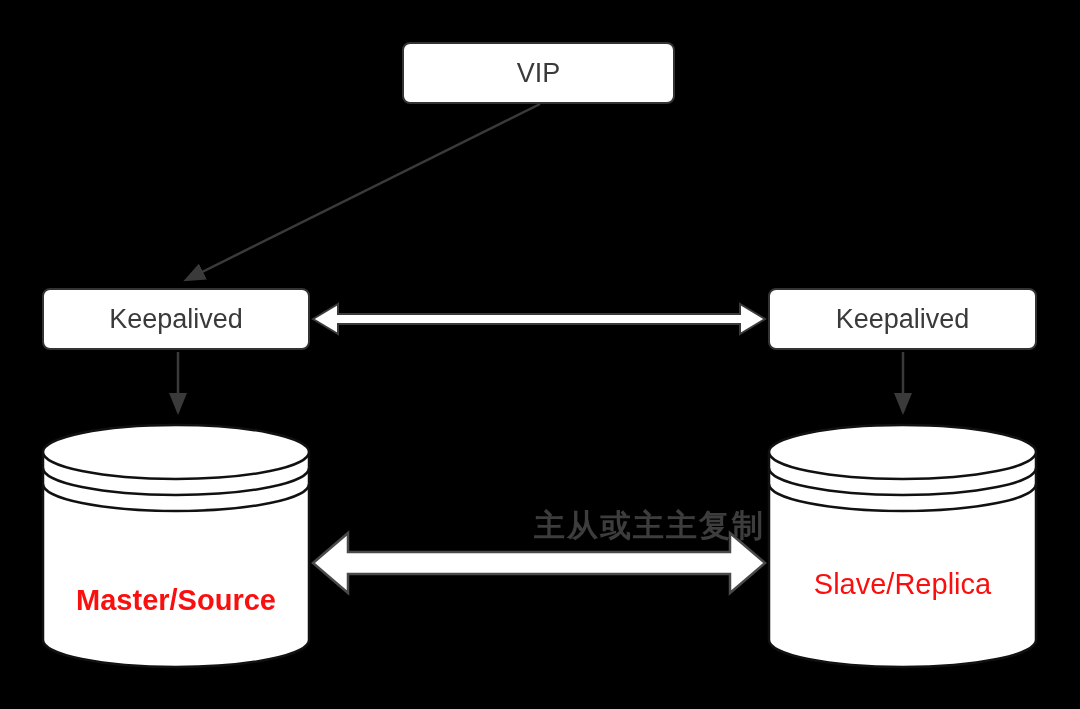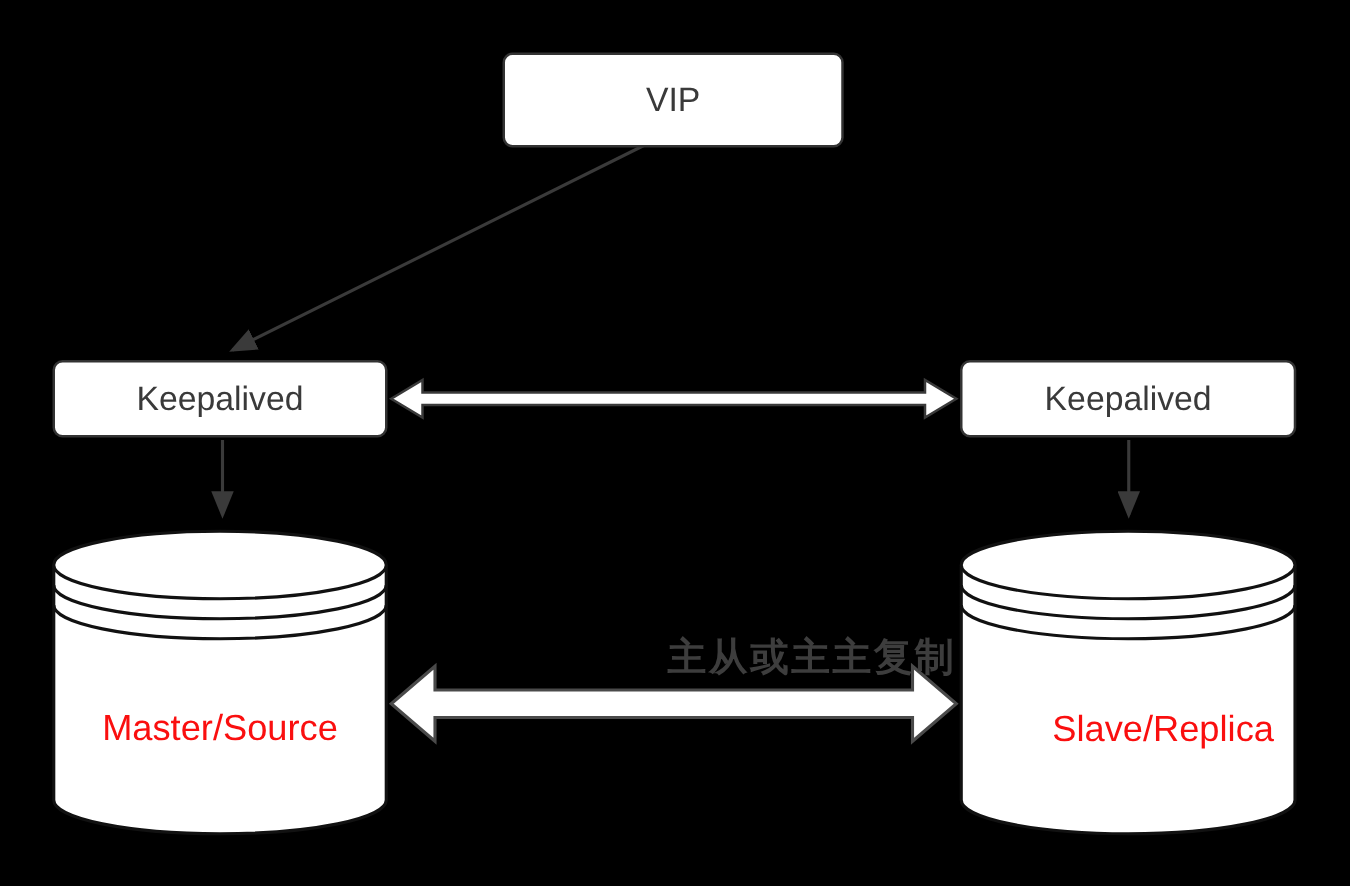--- a/index.html
+++ b/index.html
@@ -5,30 +5,30 @@
   html,body{margin:0;padding:0;background:#000;}
   .canvas{
     position:relative;width:1080px;height:709px;background:#000;overflow:hidden;
     font-family:"Liberation Sans","DejaVu Sans",sans-serif;
   }
   .node{
     position:absolute;background:#fff;border:2px solid #333;border-radius:8px;
     display:flex;align-items:center;justify-content:center;
     color:#3a3a3a;font-size:27px;box-sizing:border-box;
   }
-  .node-vip{left:402px;top:42px;width:273px;height:76px;}
+  .node-vip{left:402px;top:42px;width:273px;height:62px;}
   .node-ka-left{left:42px;top:288px;width:268px;height:62px;}
   .node-ka-right{left:768px;top:288px;width:269px;height:62px;}
   .svg-layer{position:absolute;left:0;top:0;width:1080px;height:709px;}
   .db-label{
     position:absolute;display:flex;align-items:center;justify-content:center;
     color:#fa0f0f;font-size:29px;
   }
-  .db-label-master{left:42px;top:565px;width:268px;height:36px;}
-  .db-label-slave{left:768px;top:566px;width:269px;height:36px;margin-left:28px;}
+  .db-label-master{left:42px;top:582px;width:268px;height:36px;font-weight:bold;}
+  .db-label-slave{left:768px;top:566px;width:269px;height:36px;}
   .replication-label{
     position:absolute;left:313px;top:506px;width:452px;height:40px;
     display:flex;align-items:center;justify-content:flex-end;
     color:#3d3d3d;font-size:31px;font-weight:bold;letter-spacing:2px;
   }
 </style>
 </head>
 <body>
 
 <div class="canvas">

